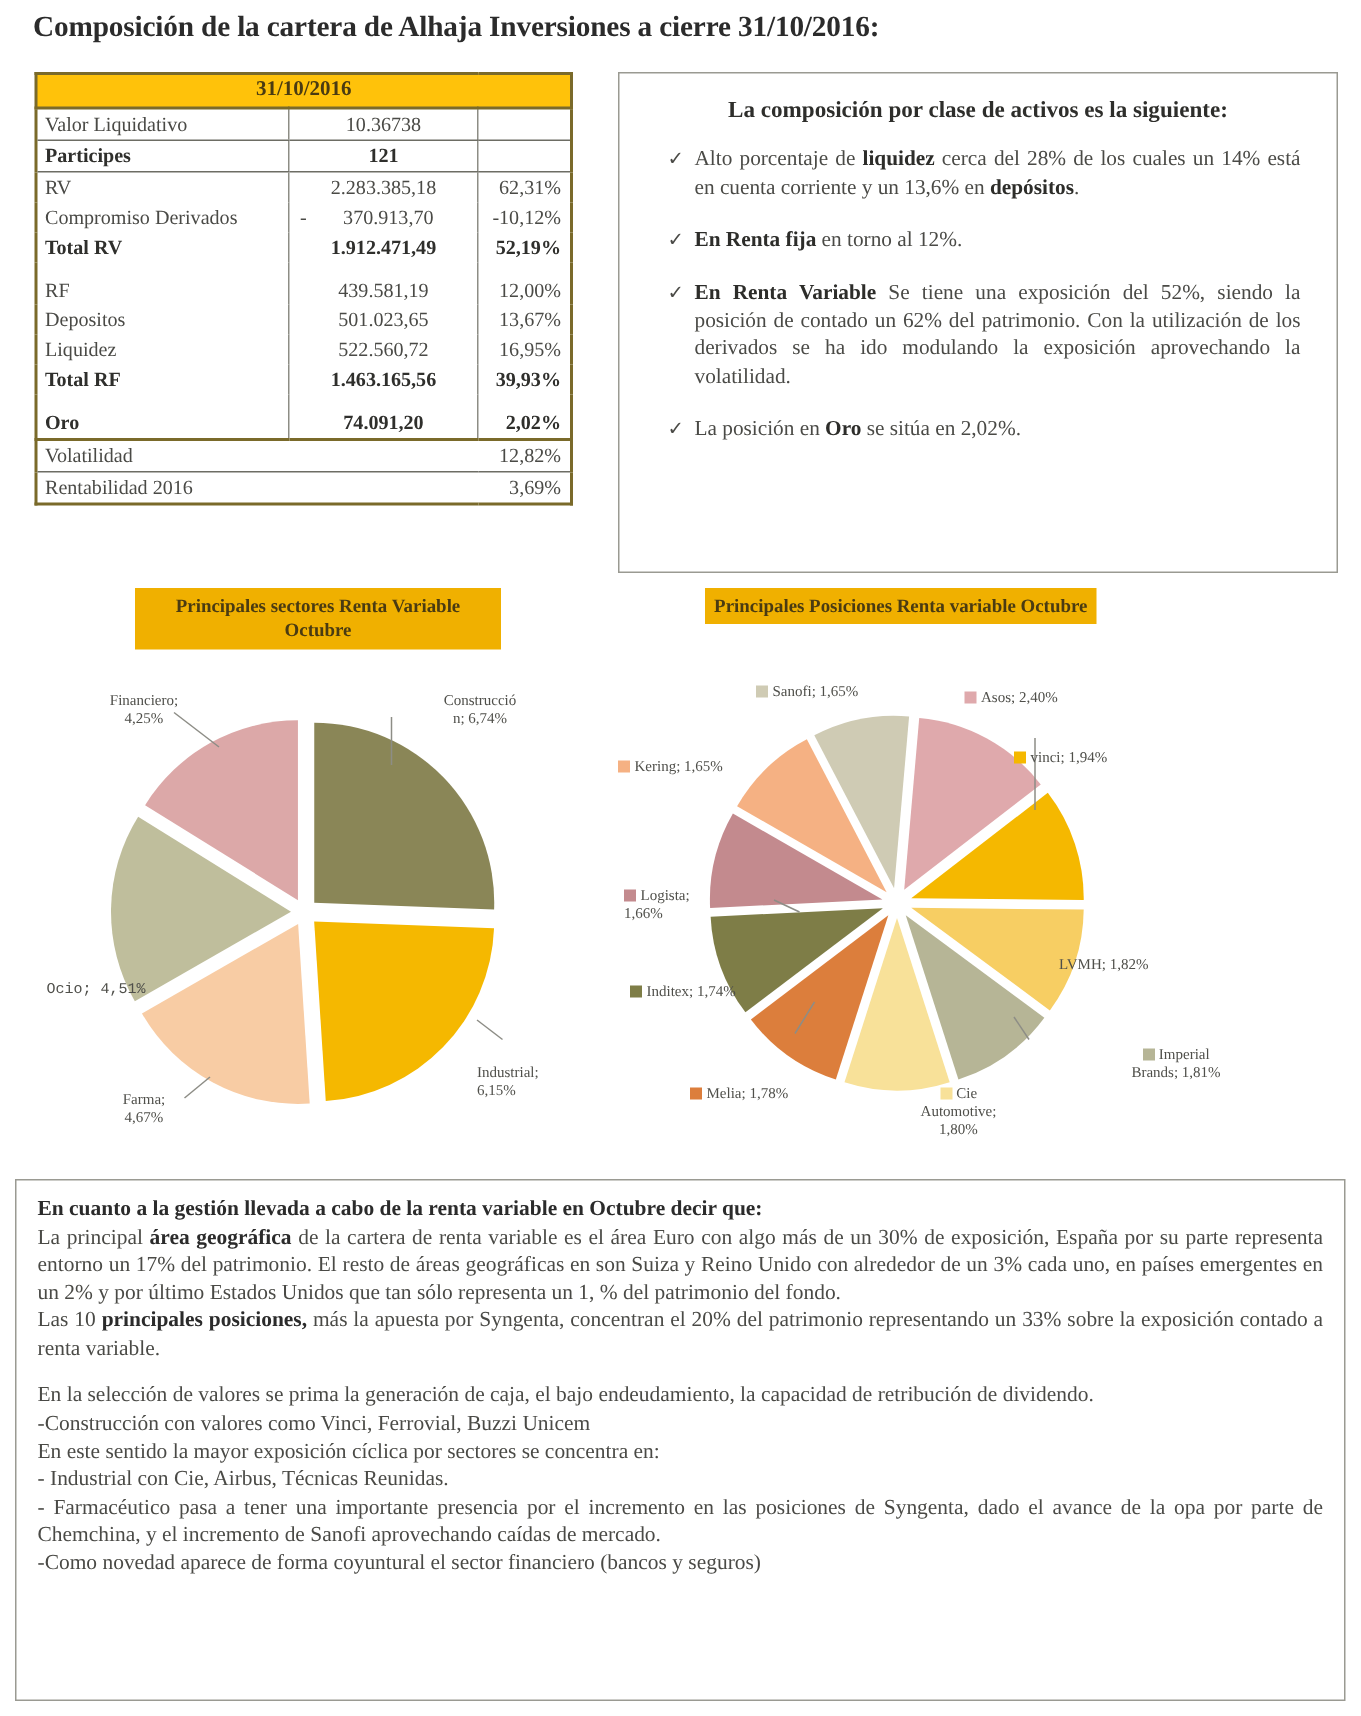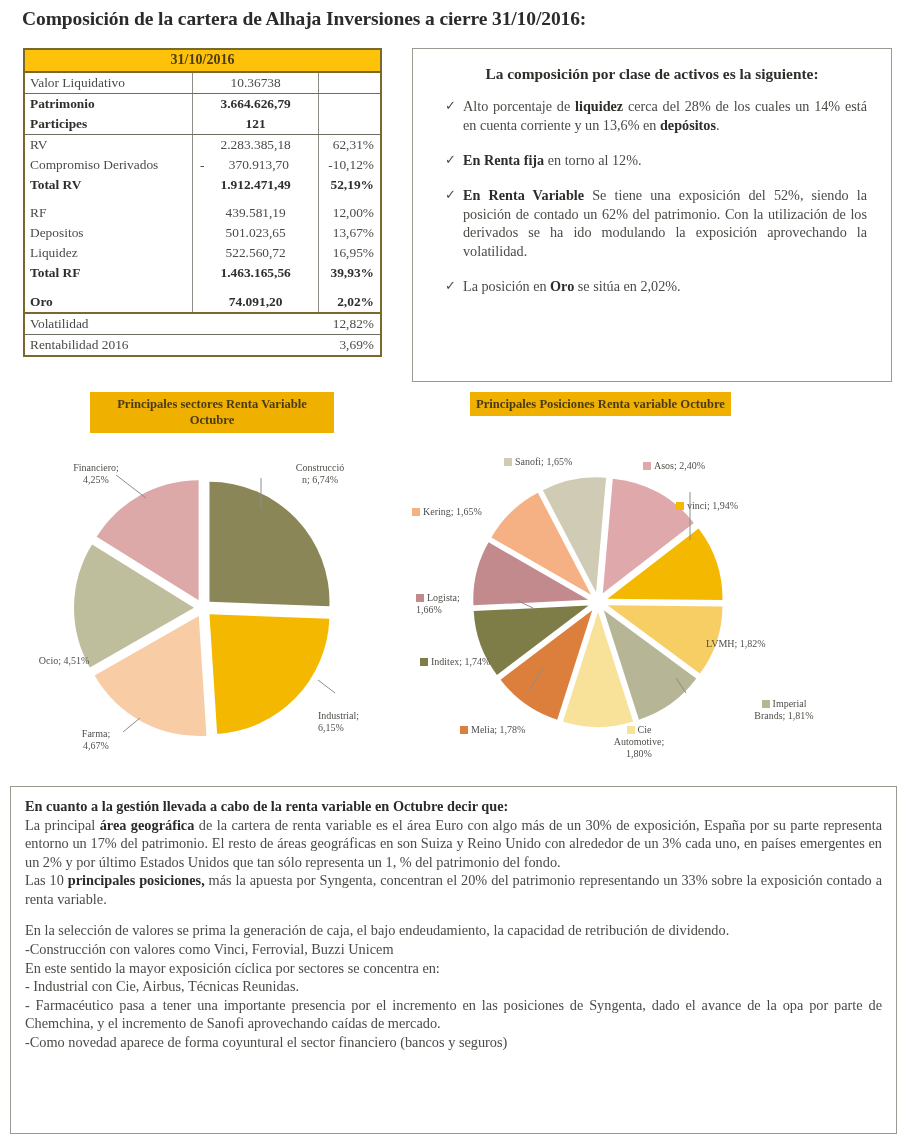--- a/index.html
+++ b/index.html
@@ -171,25 +171,20 @@
         <tr class="t-head">
           <td colspan="3">31/10/2016</td>
         </tr>
 
         <tr class="row-sep-bot">
           <td class="cell-l brd-out-l">Valor Liquidativo</td>
           <td class="cell-m brd-v">10.36738</td>
           <td class="cell-r brd-out-r"></td>
         </tr>
 
-        <tr>
-          <td class="cell-l brd-out-l bold">Patrimonio</td>
-          <td class="cell-m brd-v bold">3.664.626,79</td>
-          <td class="cell-r brd-out-r"></td>
-        </tr>
 
         <tr class="row-sep-bot">
           <td class="cell-l brd-out-l bold">Participes</td>
           <td class="cell-m brd-v bold">121</td>
           <td class="cell-r brd-out-r"></td>
         </tr>
 
         <tr>
           <td class="cell-l brd-out-l">RV</td>
           <td class="cell-m brd-v">2.283.385,18</td>
@@ -307,21 +302,21 @@
         <line x1="243" y1="38" x2="243" y2="70" stroke="#8d8d86" stroke-width="1"></line>
         <line x1="317" y1="253" x2="300" y2="240" stroke="#8d8d86" stroke-width="1"></line>
         <line x1="105" y1="292" x2="122" y2="278" stroke="#8d8d86" stroke-width="1"></line>
       </svg>
   <div class="plabel c" style="left: 250px; top: 22px; width: 104px;"><span>Construcció
 n; 6,74%</span></div>
       <div class="plabel l" style="left: 300px; top: 270px; width: 80px;"><span>Industrial;
 6,15%</span></div>
       <div class="plabel c" style="left: 42px; top: 288px; width: 72px;"><span>Farma;
 4,67%</span></div>
-      <div class="plabel c" style="left: -2px; top: 215px; width: 96px;"><span>Ocio; 4,51%</span></div>
+      <div class="plabel c" style="left: -2px; top: 215px; width: 96px; font-family: Liberation Mono, monospace;"><span>Ocio; 4,51%</span></div>
       <div class="plabel c" style="left: 36px; top: 22px; width: 84px;"><span>Financiero;
 4,25%</span></div>
     </div>
 
   <div class="pie-area" id="pie-right">
     <svg class="pie-svg" id="svg-right" width="500" height="340" viewBox="0 0 500 340">
         <path d="M 204.79783038494497 153.2261283576007 L 214.82074080092565 38.66373807704994 A 115 115 0 0 1 295.84063471586444 82.9679773745161 Z" fill="#DFA9AC"></path>
         <path d="M 209.48194609499663 158.82309926948002 L 300.5247504259161 88.56494828639543 A 115 115 0 0 1 324.4754081319444 160.04934914493435 Z" fill="#F5B800"></path>
         <path d="M 209.4798172217444 165.1832476250393 L 324.4732792586922 166.40949750049361 A 115 115 0 0 1 301.90863491207836 233.6077582945867 Z" fill="#F7CE63"></path>
         <path d="M 205.82628300696507 170.1273874229515 L 298.25510069729904 238.5518980924989 A 115 115 0 0 1 240.9498271736501 279.63234916063226 Z" fill="#B6B596"></path>

